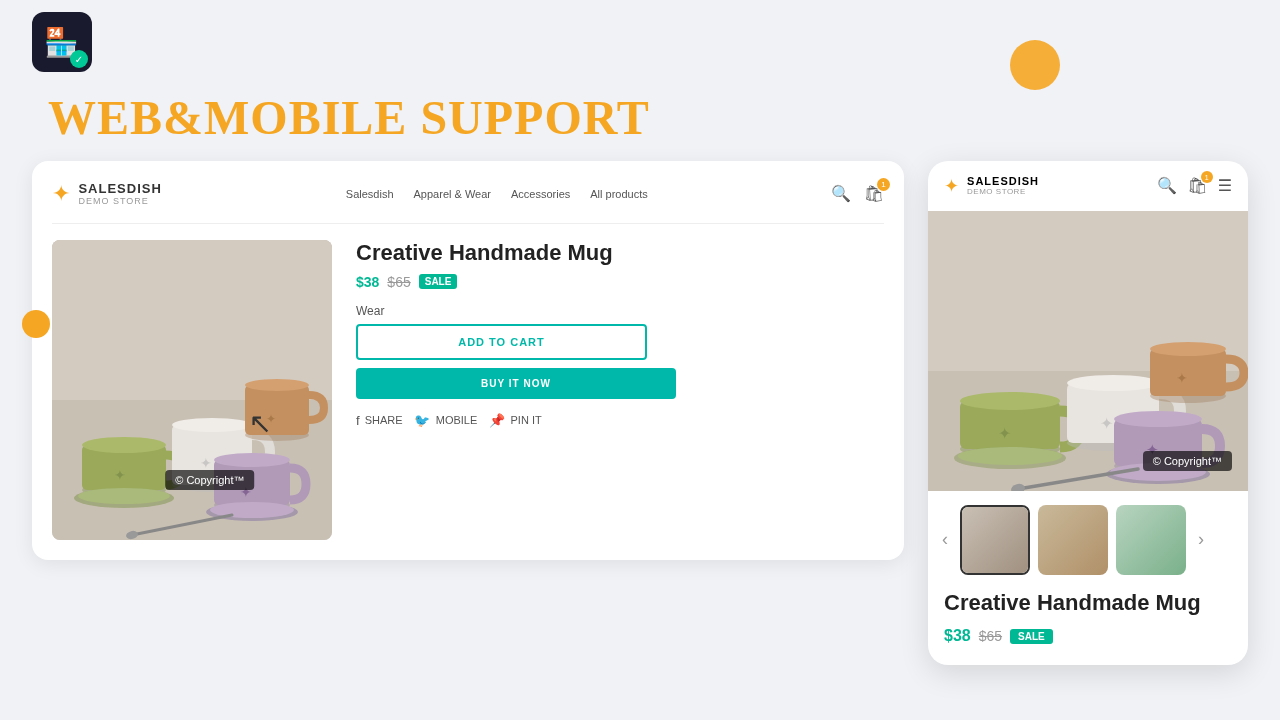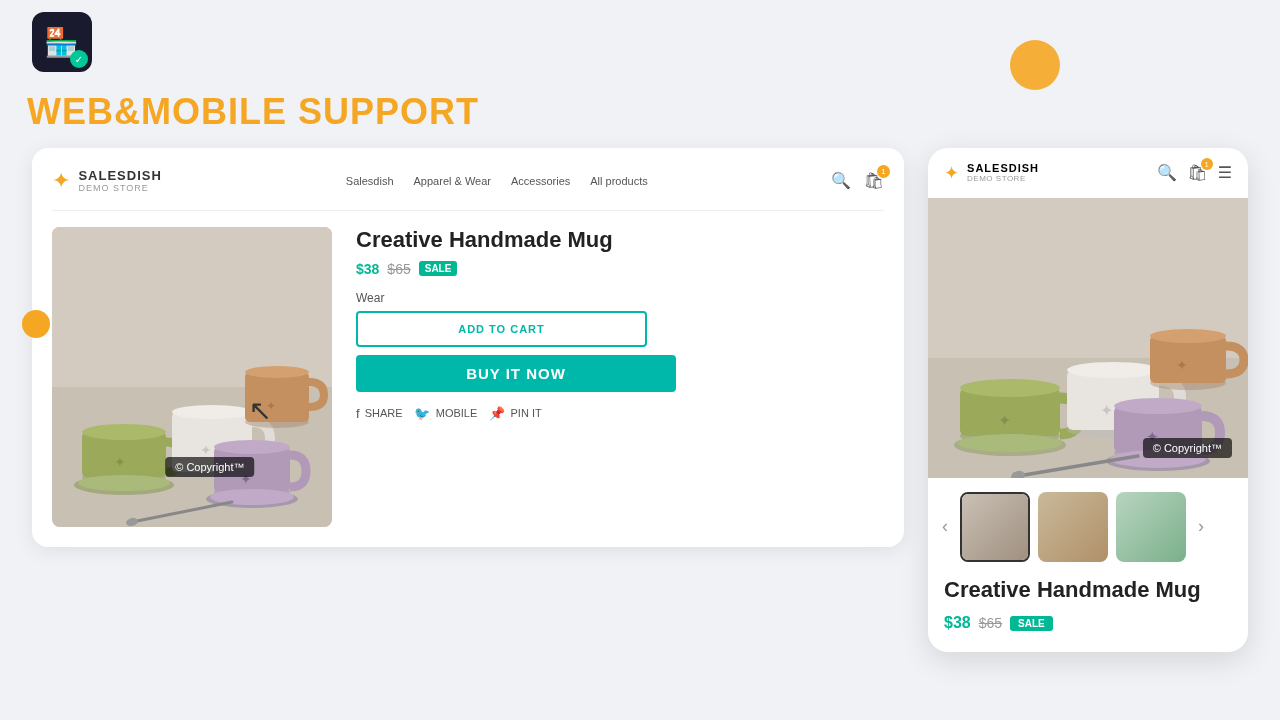--- a/index.html
+++ b/index.html
@@ -58,26 +58,27 @@
       font-size: 10px;
     }
     .app-title {
       font-size: 20px;
       font-weight: 600;
       color: #333;
     }
 
     
     .main-heading {
-      padding: 8px 27px 16px;
-      font-size: 36px;
+      padding: 8px 48px 16px;
+      font-size: 48px;
       font-weight: 900;
       color: #f5a623;
       letter-spacing: 1px;
       line-height: 1.1;
+      font-family: Liberation Serif, serif;
     }
 
     
     .content-area {
       display: flex;
       gap: 24px;
       padding: 0 32px;
       align-items: flex-start;
     }
 
@@ -249,21 +250,21 @@
       cursor: pointer;
       margin-bottom: 8px;
       text-align: center;
     }
     .btn-buy-now {
       width: 320px;
       padding: 10px;
       border: none;
       background: #00b8a9;
       color: white;
-      font-size: 15px;
+      font-size: 10px;
       font-weight: 700;
       letter-spacing: 1px;
       border-radius: 4px;
       cursor: pointer;
       margin-bottom: 14px;
       text-align: center;
     }
     .social-share {
       display: flex; gap: 12px;
     }

